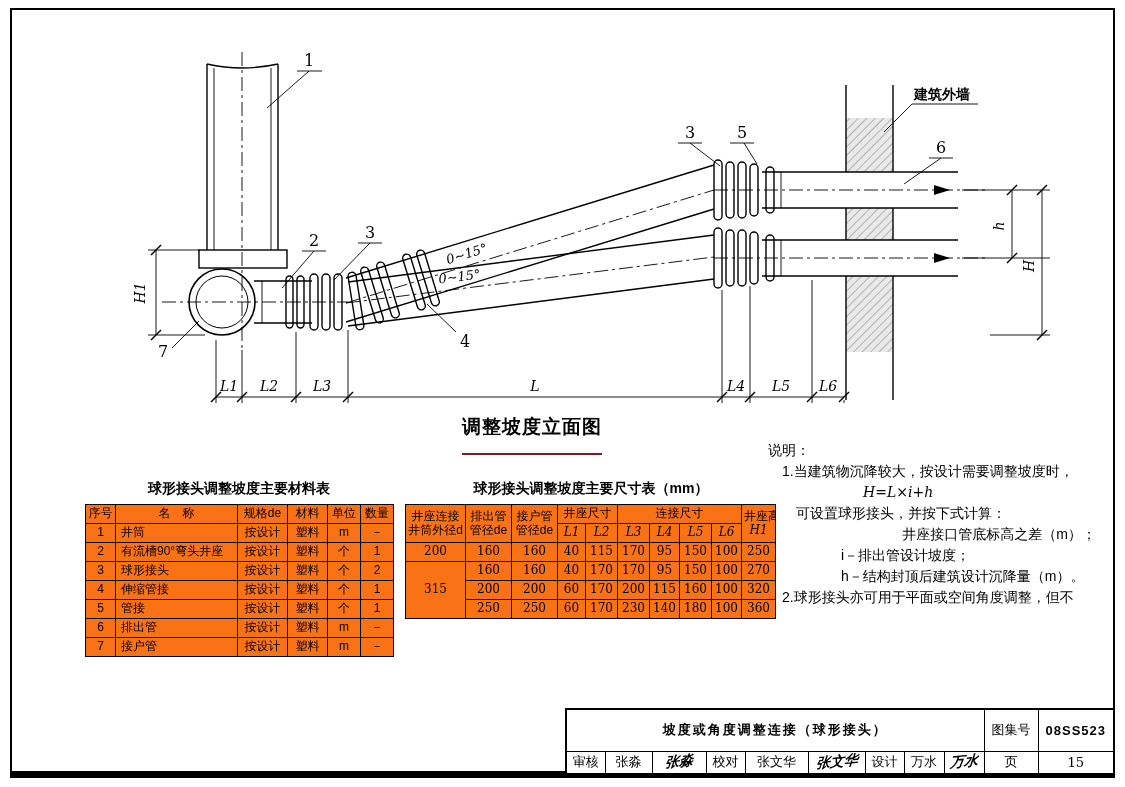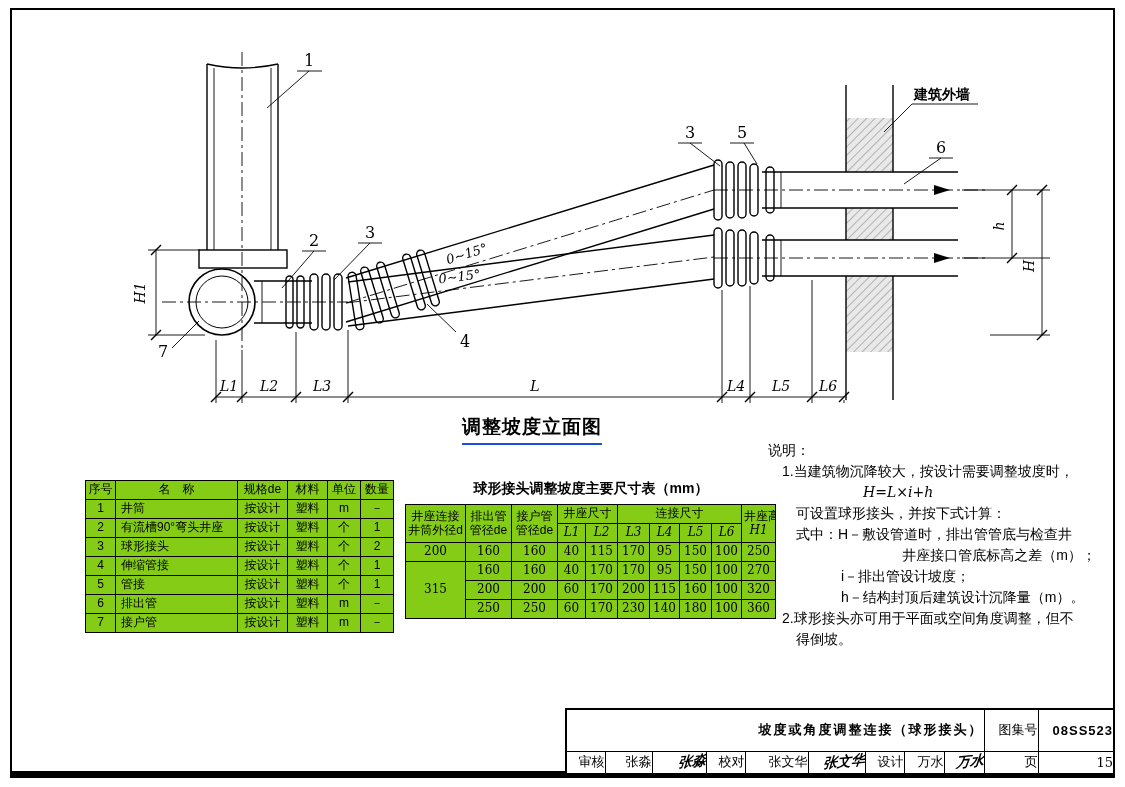--- a/index.html
+++ b/index.html
@@ -11,25 +11,25 @@
   .page { position:absolute; left:0; top:0; width:1125px; height:787px; background:#fff; }
   .frame {
     position:absolute; left:10px; top:8px; width:1105px; height:770px;
     border:2px solid #000; border-bottom:7px solid #000;
   }
   svg.drawing { position:absolute; left:0; top:0; }
   .drawing-title {
     position:absolute; left:432px; top:414px; width:200px; text-align:center;
     font-size:19px; font-weight:bold; letter-spacing:1px;
   }
-  .drawing-title span { border-bottom:2px solid #1d4ed8; padding-bottom:6px; }
+  .drawing-title span { border-bottom:2px solid #7f1d1d; padding-bottom:16px; }
 
   .tbl-wrap { position:absolute; }
   .tbl-title { text-align:center; font-size:14px; font-weight:bold; margin-bottom:6px; white-space:nowrap; }
-  table.data-table { border-collapse:collapse; table-layout:fixed; background:#84cc16; border:1.5px solid #000; }
+  table.data-table { border-collapse:collapse; table-layout:fixed; background:#f97316; border:1.5px solid #000; }
   table.data-table th, table.data-table td {
     border:1px solid #000; text-align:center; font-weight:normal;
     font-size:12px; padding:1px 2px; height:19px; line-height:1.15; white-space:nowrap; overflow:hidden;
   }
   .materials { left:85px; top:480px; width:308px; }
   .materials table { width:308px; }
   .materials tbody td:nth-child(2) { text-align:left; padding-left:5px;margin-top:48px; }
   .dims { left:405px; top:480px; width:372px; }
   .dims table { width:370px; }
   .dims th.sub, .dims td { font-family:"DejaVu Serif", serif; }
@@ -42,21 +42,21 @@
   .ind2 { padding-left:28px; }
   .ind3 { padding-left:73px; }
   .ind4 { padding-left:95px;text-align:right; }
   .formula { padding-left:95px; font-family:"DejaVu Serif", serif; font-style:italic; }
 
   table.title-block {
     position:absolute; left:565px; top:708px; border-collapse:collapse; table-layout:fixed;
     background:#fff; border:2.5px solid #000;
   }
   table.title-block td {
-    border:1.5px solid #000; text-align:right; white-space:nowrap; overflow:hidden;
+    border:1.5px solid #000; text-align:center; white-space:nowrap; overflow:hidden;
     font-size:13px; vertical-align:middle;
   }
   td.tb-title { font-size:22px; font-weight:bold; height:42px; letter-spacing:2px; }
   tr.tb-row2 td { height:23px;margin-top:24px; }
   td.tb-atlas { font-family:Liberation Sans, sans-serif; font-weight:bold; font-size:16px; letter-spacing:1px; }
   td.tb-label { font-size:13px; }
   td.tb-page-no { font-family:"DejaVu Serif", serif; font-size:16px; }
   td.sig span {
     display:inline-block; transform:rotate(-5deg) skewX(-10deg);
     font-family:"DejaVu Serif", serif; font-style:italic; font-weight:bold; font-size:14px;
@@ -239,20 +239,21 @@
       <text transform="rotate(-7 460 281)" x="460" y="281" font-size="13">0~15°</text>
     </g>
     <text x="914" y="99" fill="#000" stroke="none" font-family="Liberation Sans, sans-serif" font-size="14" font-weight="bold" text-anchor="start">建筑外墙</text>
   </svg>
 
   <div class="drawing-title">
     <span>调整坡度立面图</span>
   </div>
 
   <div class="tbl-wrap materials">
+    <div class="tbl-title">球形接头调整坡度主要材料表</div>
     <table class="data-table">
       <colgroup>
         <col style="width:30px">
           <col style="width:122px">
           <col style="width:50px">
         <col style="width:40px">
           <col style="width:33px">
           <col style="width:33px">
       </colgroup>
       <thead>
@@ -408,26 +409,24 @@
           </tr>
         </tbody>
     </table>
   </div>
 
   <div class="notes">
     <div class="note-line">说明：</div>
     <div class="note-line ind1">1.当建筑物沉降较大，按设计需要调整坡度时，</div>
     <div class="note-line formula">H=L×i+h</div>
     <div class="note-line ind2">可设置球形接头，并按下式计算：</div>
-    <div class="note-line ind2">式中：H－敷设管道时，排出管管底与检查井</div>
     <div class="note-line ind4">井座接口管底标高之差（m）；</div>
     <div class="note-line ind3">i－排出管设计坡度；</div>
     <div class="note-line ind3">h－结构封顶后建筑设计沉降量（m）。</div>
     <div class="note-line ind1">2.球形接头亦可用于平面或空间角度调整，但不</div>
-    <div class="note-line ind2">得倒坡。</div>
   </div>
 
   <table class="title-block">
     <colgroup>
       <col style="width:39px">
         <col style="width:47px">
         <col style="width:54px">
       <col style="width:39px">
         <col style="width:63px">
         <col style="width:57px">

